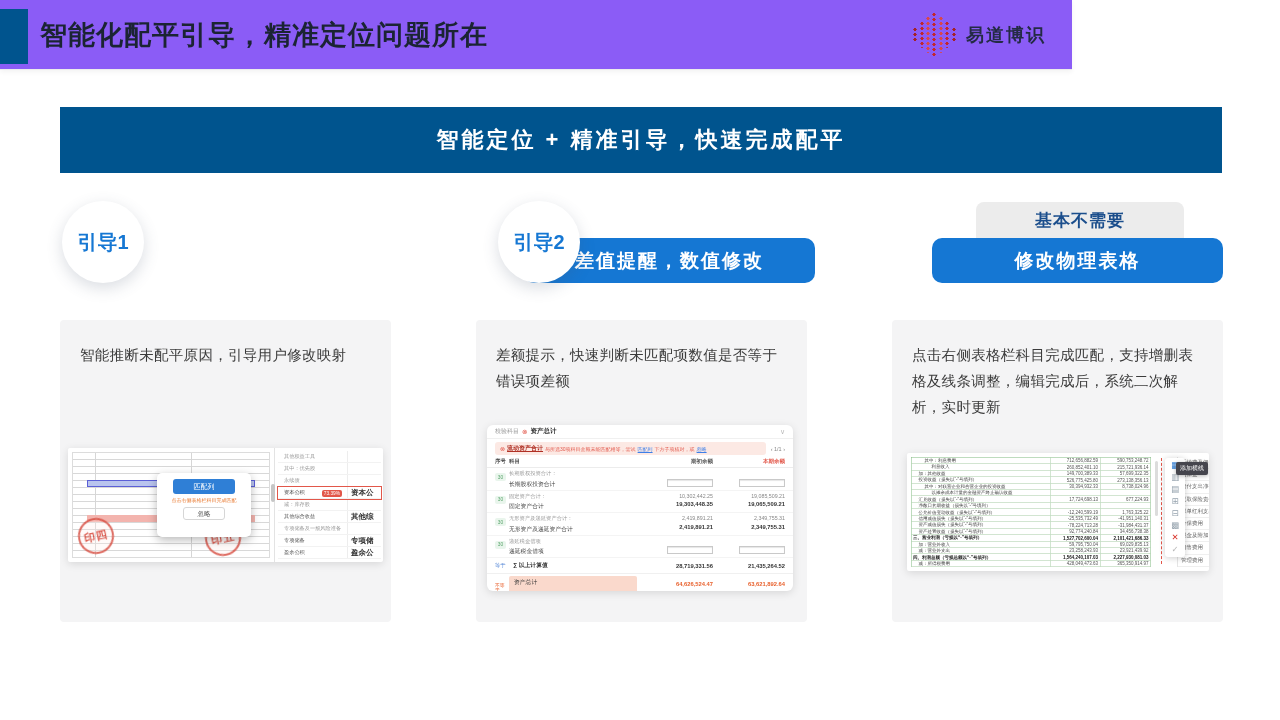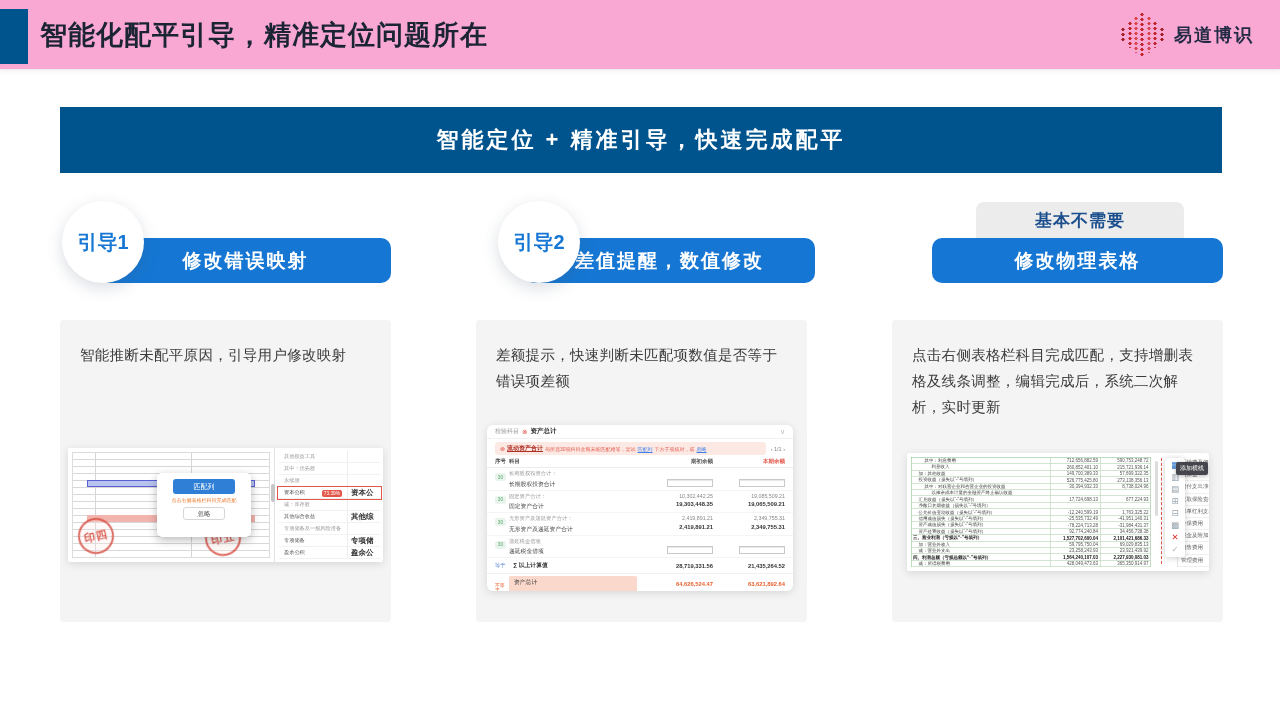--- a/index.html
+++ b/index.html
@@ -1,21 +1,21 @@
 <!DOCTYPE html>
 <html><head>
 <meta charset="utf-8">
 <style>
   * { margin:0; padding:0; box-sizing:border-box; }
   html,body { width:1280px; height:720px; overflow:hidden; background:#fff;
     font-family:"Liberation Sans","DejaVu Sans",sans-serif; }
   .slide { position:relative; width:1280px; height:720px; background:#fff; }
 
   
-  .hd { position:absolute; left:0; top:0; width:1280px; height:70px; background:#f9a8d4;
+  .hd { position:absolute; left:0; top:0; width:1072px; height:70px; background:#8b5cf6;
         border-bottom:1px solid #ececec; box-shadow:0 2px 5px rgba(0,0,0,.05); z-index:10; }
   .title-sq { position:absolute; left:0; top:9px; width:28px; height:55px; background:#00548E; }
   .page-title { position:absolute; left:40px; top:50%; transform:translateY(-50%);
         font-size:27px; font-weight:800; color:#1B2433; letter-spacing:1px; }
   .brand { position:absolute; right:26px; top:50%; transform:translateY(-50%);
         display:flex; align-items:center; gap:10px; }
   .logo-icon { display:flex; align-items:center; gap:2px; height:48px; }
   .logo-icon i { width:4.4px; border-radius:3px;
         background-image:radial-gradient(circle at 50% 50%, var(--c) 1.6px, transparent 1.9px);
         background-size:4.4px 5px; background-repeat:repeat-y; }
@@ -180,21 +180,20 @@
         </span>
       <span class="brand-name">易道博识</span>
     </div>
   </header>
 
   <div class="banner">
     <span>智能定位 + 精准引导，快速完成配平</span>
   </div>
 
   <div class="badge c0">引导1</div>
-  <div class="gbar c0">修改错误映射</div>
   <div class="badge c1">引导2</div>
   <div class="gbar c1">差值提醒，数值修改</div>
   <div class="gtag">基本不需要</div>
   <div class="gbar c2">修改物理表格</div>
 
   <div class="card c0">
     <p class="desc">智能推断未配平原因，引导用户修改映射</p>
     <div class="thumb thumb1">
       <div class="t1-left">
         <div class="scan-row-blue"></div>

